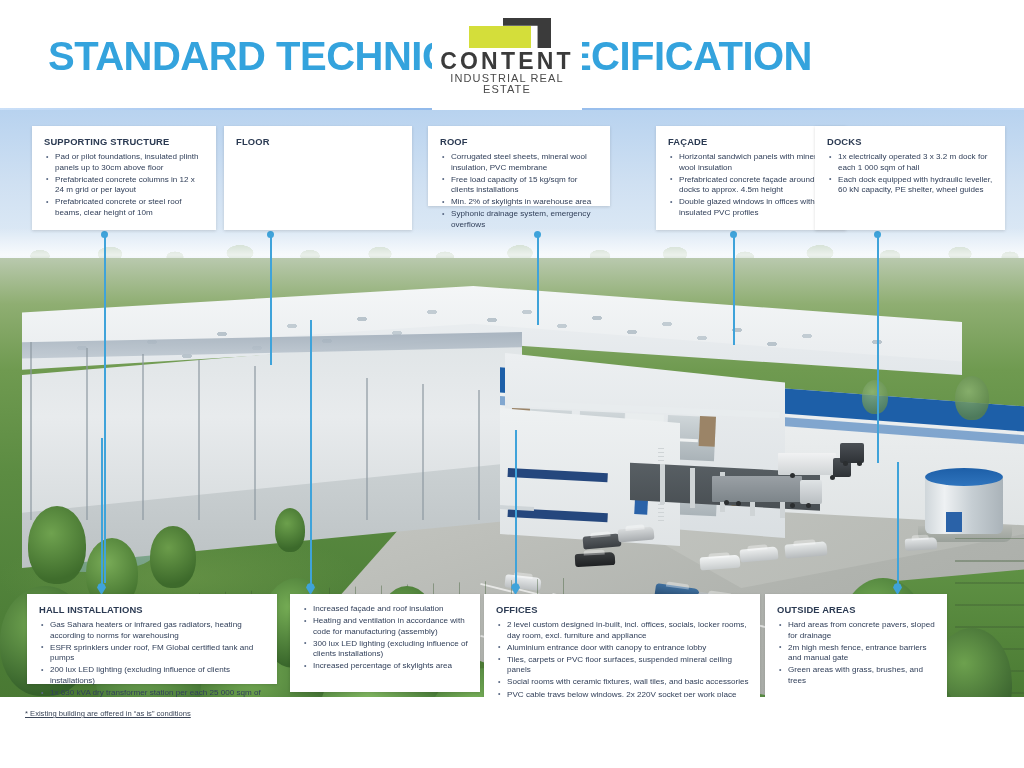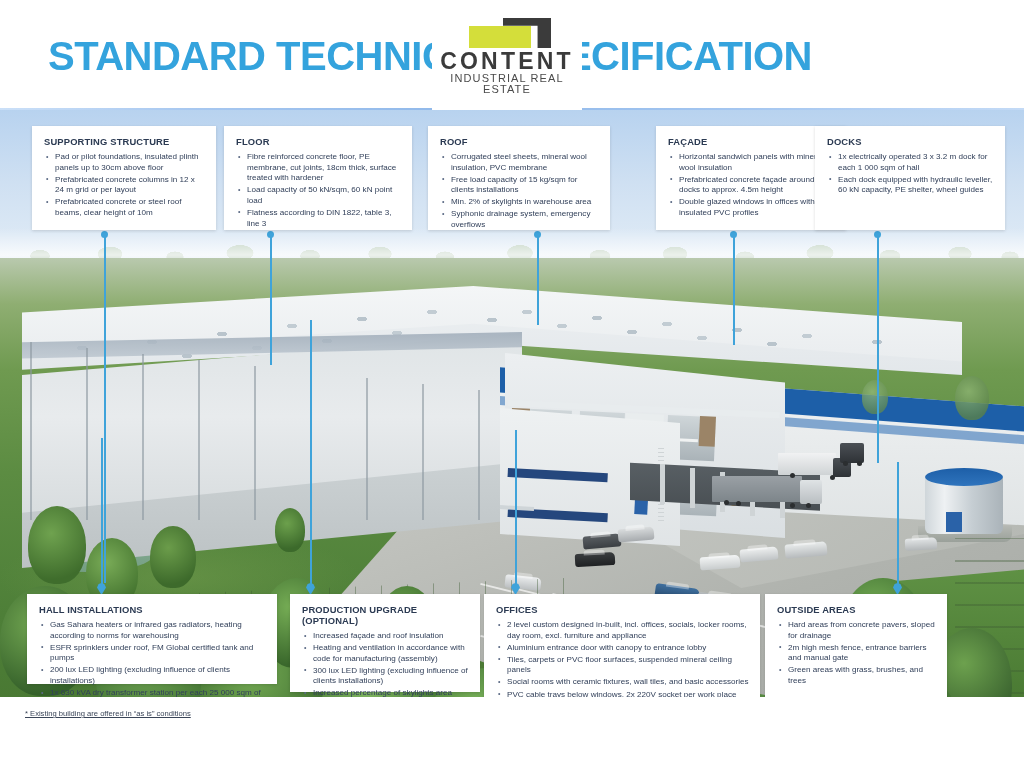--- a/index.html
+++ b/index.html
@@ -509,28 +509,23 @@
     <h3>SUPPORTING STRUCTURE</h3>
     <ul>
       <li>Pad or pilot foundations, insulated plinth panels up to 30cm above floor</li>
       <li>Prefabricated concrete columns in 12 x 24 m grid or per layout</li>
       <li>Prefabricated concrete or steel roof beams, clear height of 10m</li>
     </ul>
   </div>
 
   <div class="box" style="left:224px; top:126px; width:188px; height:104px;">
     <h3>FLOOR</h3>
-    <ul>
-      <li>Fibre reinforced concrete floor, PE membrane, cut joints, 18cm thick, surface treated with hardener</li>
-      <li>Load capacity of 50 kN/sqm, 60 kN point load</li>
-      <li>Flatness according to DIN 1822, table 3, line 3</li>
-    </ul>
-  </div>
-
-  <div class="box" style="left:428px; top:126px; width:182px; height:104px;">
+  </div>
+
+  <div class="box" style="left:428px; top:126px; width:182px; height:80px;">
     <h3>ROOF</h3>
     <ul>
       <li>Corrugated steel sheets, mineral wool insulation, PVC membrane</li>
       <li>Free load capacity of 15 kg/sqm for clients installations</li>
       <li>Min. 2% of skylights in warehouse area</li>
       <li>Syphonic drainage system, emergency overflows</li>
     </ul>
   </div>
 
   <div class="box" style="left:620px; top:126px; width:190px; height:104px;margin-left:36px;">
@@ -554,21 +549,20 @@
     <h3>HALL INSTALLATIONS</h3>
     <ul>
       <li>Gas Sahara heaters or infrared gas radiators, heating according to norms for warehousing</li>
       <li>ESFR sprinklers under roof, FM Global certified tank and pumps</li>
       <li>200 lux LED lighting (excluding influence of clients installations)</li>
       <li>1x 630 kVA dry transformer station per each 25 000 sqm of hall</li>
     </ul>
   </div>
 
   <div class="box" style="left:290px; top:594px; width:190px; height:98px;">
-    <h3>PRODUCTION UPGRADE (OPTIONAL)</h3>
     <ul>
       <li>Increased façade and roof insulation</li>
       <li>Heating and ventilation in accordance with code for manufacturing (assembly)</li>
       <li>300 lux LED lighting (excluding influence of clients installations)</li>
       <li>Increased percentage of skylights area</li>
     </ul>
   </div>
 
   <div class="box" style="left:484px; top:594px; width:276px; height:122px;">
     <h3>OFFICES</h3>

